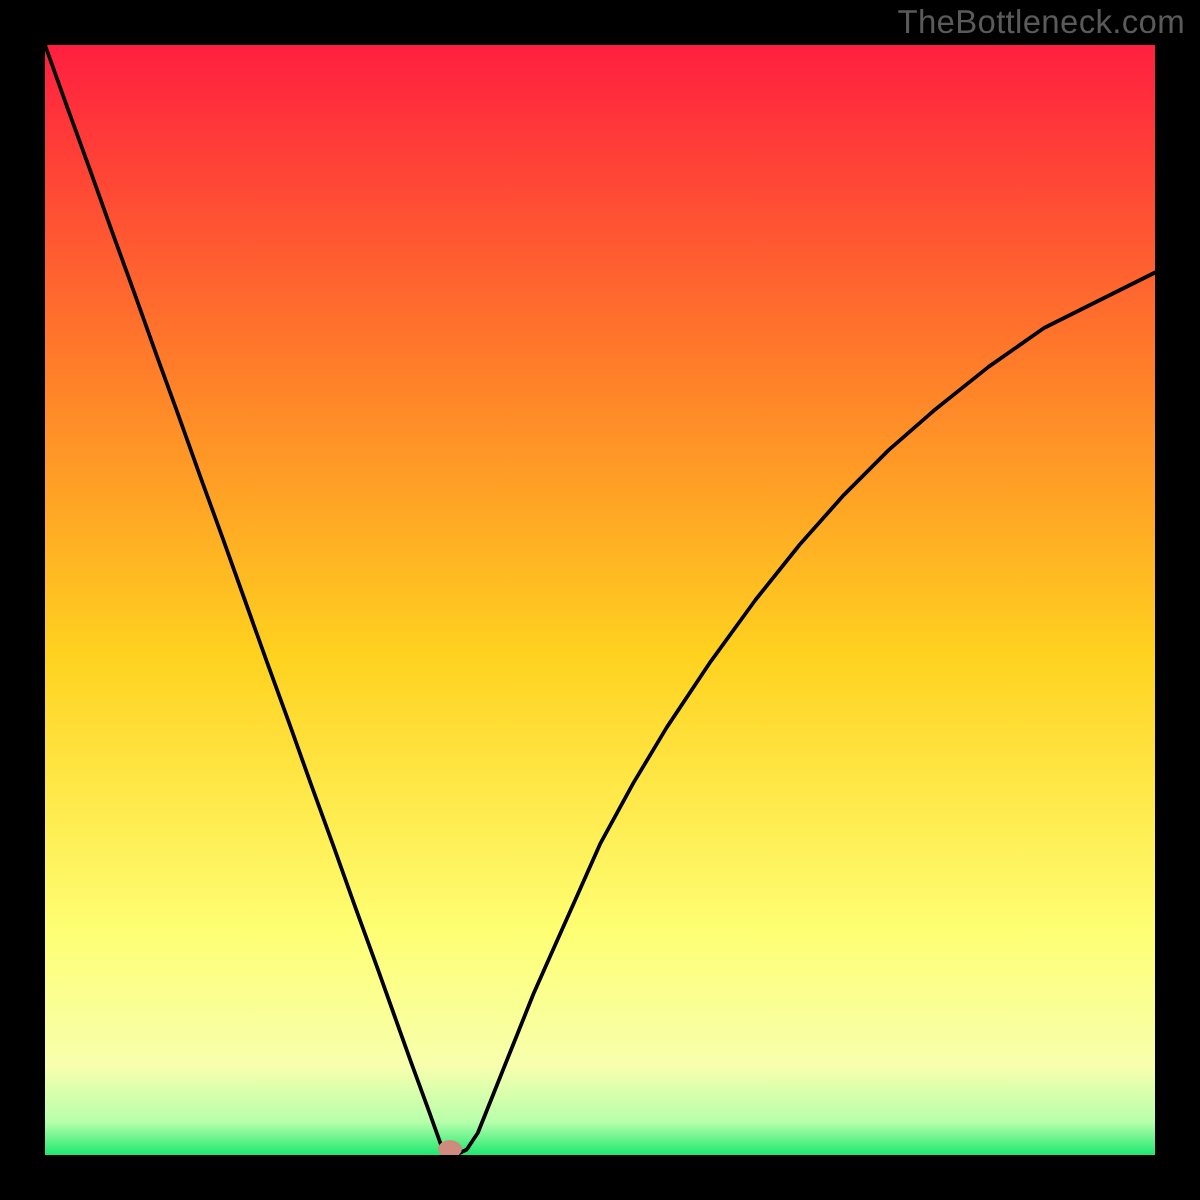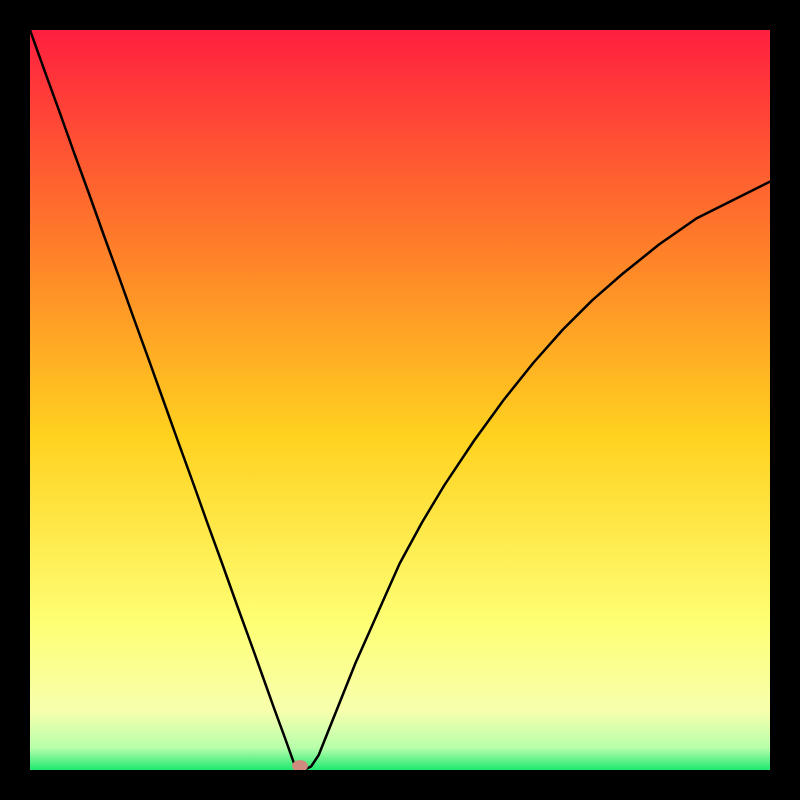--- a/index.html
+++ b/index.html
@@ -46,20 +46,21 @@
     background: #cf8b7d;
     transform: translate(-50%, -50%);
     z-index: 3;
   }
 </style>
 </head>
 <body>
 
 <div class="frame">
 
+  <div class="watermark">TheBottleneck.com</div>
 
   <div class="plot-area">
     <svg class="gradient-bg" viewBox="0 0 740 740" preserveAspectRatio="none">
       <defs>
         <linearGradient id="bg-grad" x1="0" y1="0" x2="0" y2="1">
           <stop id="g0" offset="0%" stop-color="#ff1f3f"></stop>
           <stop id="g1" offset="28%" stop-color="#ff7a2a"></stop>
           <stop id="g2" offset="55%" stop-color="#ffd21f"></stop>
           <stop id="g3" offset="80%" stop-color="#feff74"></stop>
           <stop id="g4" offset="92%" stop-color="#f7ffad"></stop>

